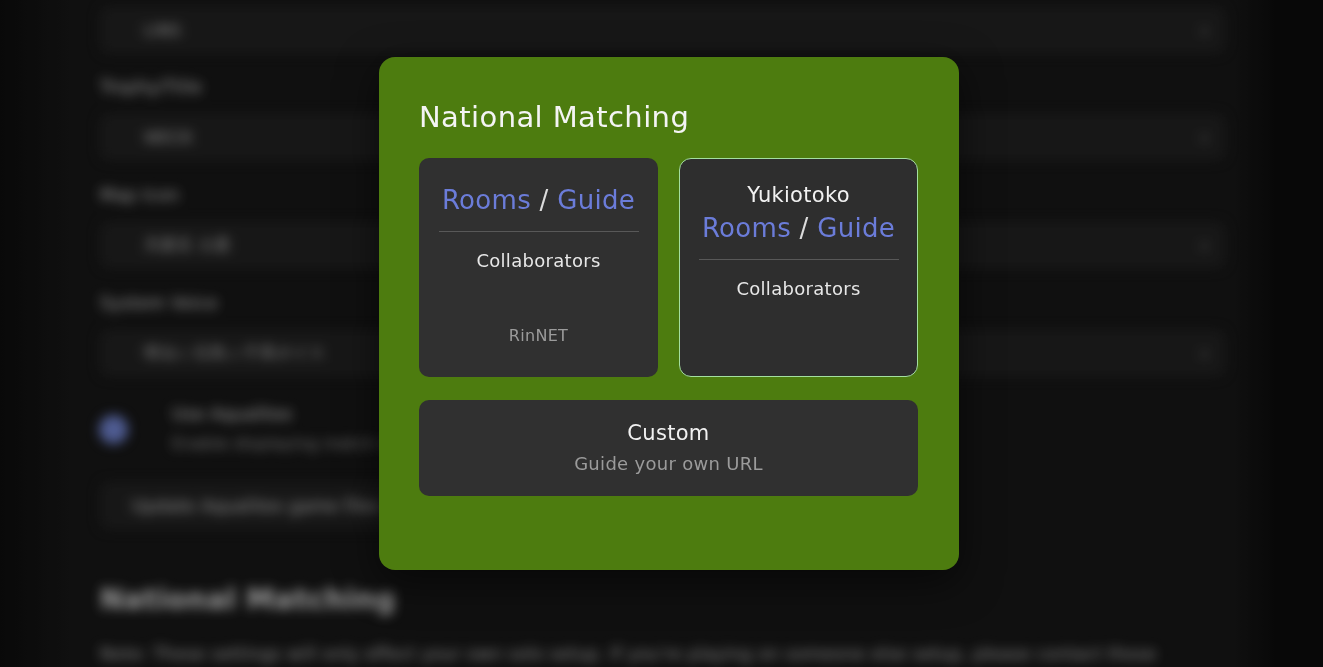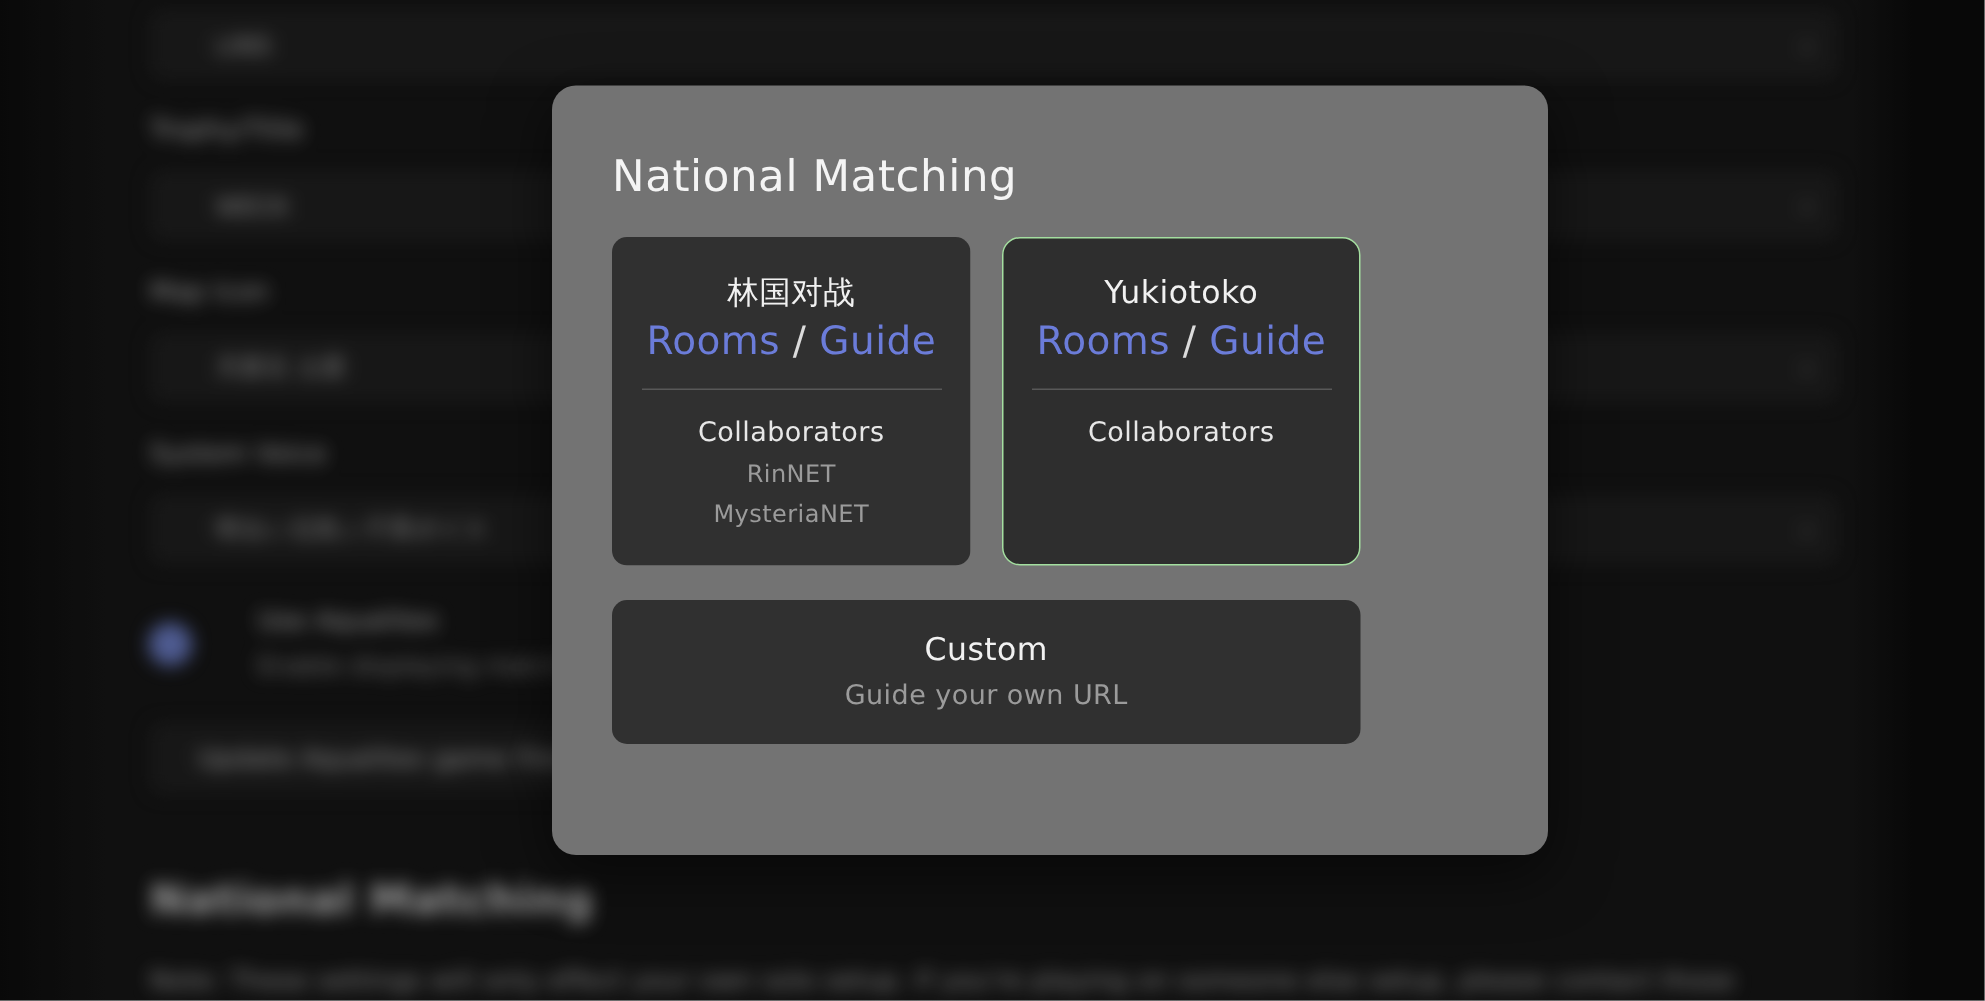--- a/index.html
+++ b/index.html
@@ -60,22 +60,22 @@
   }
 
   
   .overlay{
     position:absolute; inset:0;
     background:rgba(0,0,0,0.32);
   }
 
   
   .modal{
-    position:absolute; left:368px; top:57px; width:664px; height:513px;
-    background:#737373; border-radius:16px;
+    position:absolute; left:379px; top:57px; width:580px; height:513px;
+    background:#4d7c0f; border-radius:16px;
     box-shadow:0 12px 40px rgba(0,0,0,.55);
     padding:42px 40px 40px 40px;
   }
   .modal-title{
     font-size:29px; line-height:36px; font-weight:500;
     color:#f4f4f4; letter-spacing:.4px;
   }
   .modal-subtitle{
     margin-top:8px;
     font-size:19px; line-height:26px; font-weight:400;
@@ -114,21 +114,21 @@
     width:200px; margin:18px auto 0 auto;
     border:none; border-top:1px solid #585858; height:0;
   }
   .collab-heading{
     margin-top:16px;
     font-size:18px; line-height:26px; font-weight:500;
     color:#e7e7e7; letter-spacing:.3px;
   }
   .collab-item{
     font-size:16px; line-height:27px;
-    color:#9b9b9b; letter-spacing:.3px;
+    color:#9b9b9b; letter-spacing:.3px;margin-top:48px;
   }
   .custom-card{
     margin-top:23px; width:499px; height:96px;
     background:#303030; border-radius:10px;
     padding-top:18px; text-align:center;
     cursor:pointer;
   }
   .custom-title{
     font-size:21px; line-height:30px; font-weight:500;
     color:#f1f1f1; letter-spacing:.3px;
@@ -178,28 +178,26 @@
 </div>
 
 <div class="overlay"></div>
 
 <div class="modal">
   <div class="modal-title">National Matching</div>
 
   <div class="server-grid">
 
     <div class="server-card">
-      <div class="server-name">林国对战</div>
       <div class="server-links">
         <a>Rooms</a><span> / </span><a>Guide</a>
       </div>
       <hr class="card-divider">
       <div class="collab-heading">Collaborators</div>
       <div class="collab-item">RinNET</div>
-      <div class="collab-item">MysteriaNET</div>
     </div>
 
     <div class="server-card selected">
       <div class="server-name">Yukiotoko</div>
       <div class="server-links">
         <a>Rooms</a><span> / </span><a>Guide</a>
       </div>
       <hr class="card-divider">
       <div class="collab-heading">Collaborators</div>
     </div>

